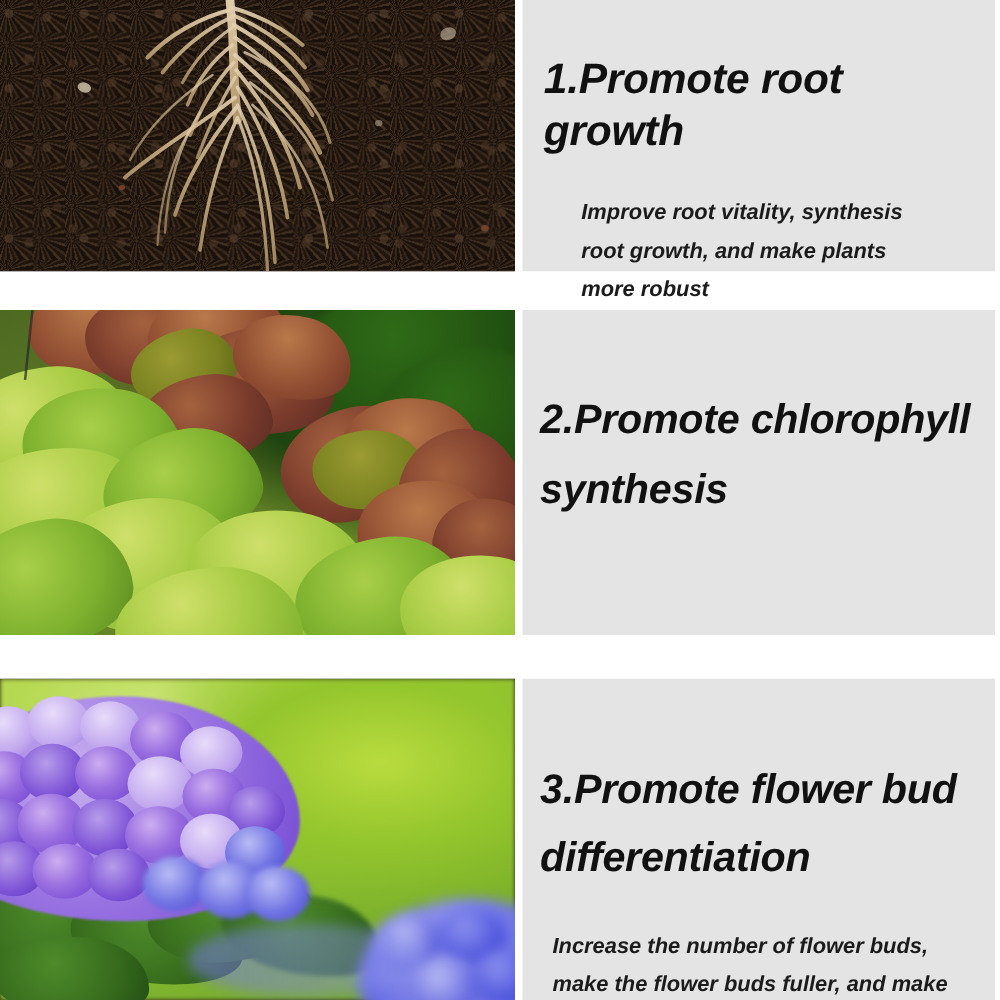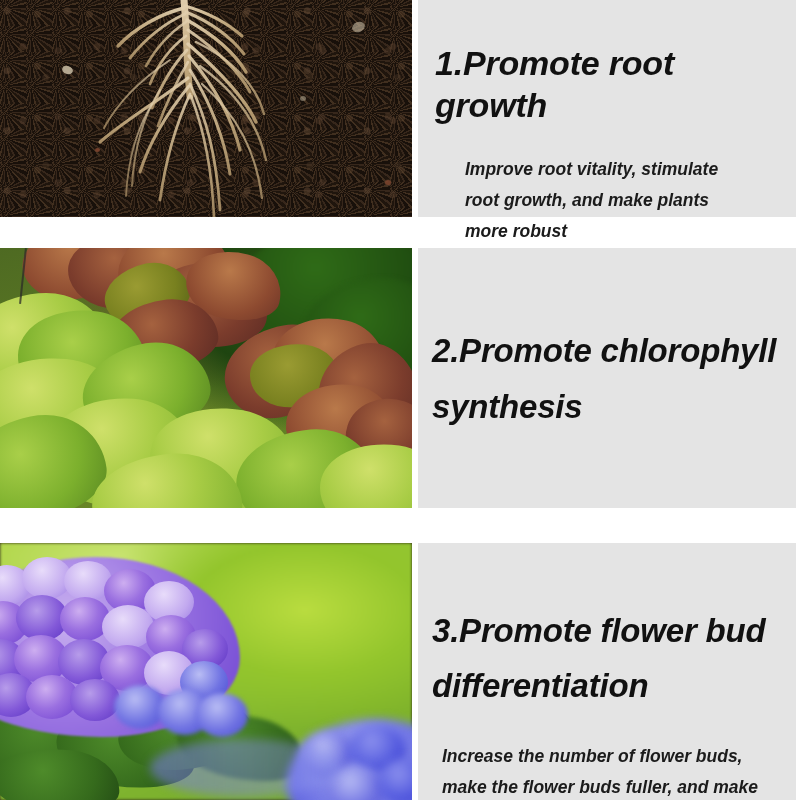--- a/index.html
+++ b/index.html
@@ -57,21 +57,21 @@
   
   #panel-1 { top: 0; height: 217px; }
   #panel-1 .photo { width: 412px; height: 217px; }
   #panel-1 .textcard { left: 418px; width: 378px; height: 217px; padding: 14px 8px 0 17px; }
   #panel-1 .card-title { font-size: 34px; line-height: 42px; }
   #panel-1 .card-body { font-size: 17.5px; line-height: 31px; margin-top: 16px; margin-left: 30px; }
 
   
   #panel-2 { top: 248px; height: 260px; }
   #panel-2 .photo { width: 412px; height: 260px; }
-  #panel-2 .textcard { left: 418px; width: 378px; height: 260px; padding: 48px 6px 0 14px; }
+  #panel-2 .textcard { left: 418px; width: 378px; height: 260px; padding: 32px 6px 0 14px; }
   #panel-2 .card-title { font-size: 33px; line-height: 56px; }
   #panel-2 .card-body { font-size: 17.5px; line-height: 31px; margin-top: 13px; text-align: center; }
 
   
   #panel-3 { top: 543px; height: 207px; }
   #panel-3 .photo { width: 412px; height: 257px; }
   #panel-3 .textcard { left: 418px; width: 378px; height: 257px; padding: 33px 6px 0 14px; }
   #panel-3 .card-title { font-size: 33px; line-height: 55px; }
   #panel-3 .card-body { font-size: 17.5px; line-height: 31px; margin-top: 14px; margin-left: 10px; }
 
@@ -199,21 +199,21 @@
             <path d="M170 60 C 140 80, 118 102, 104 128" stroke-width="2.0" opacity=".72"></path>
             <path d="M160 90 C 142 118, 134 150, 132 186" stroke-width="2.0" opacity=".7"></path>
             <path d="M152 104 C 136 130, 128 160, 126 196" stroke-width="1.8" opacity=".66"></path>
           </g>
         </svg>
       </div>
     </div>
 
     <div class="textcard">
       <h2 class="card-title">1.Promote root growth</h2>
-      <p class="card-body">Improve root vitality, stimulate
+      <p class="card-body">Improve root vitality, synthesis
 root growth, and make plants
 more robust</p>
     </div>
   </section>
 
   <section class="panel" id="panel-2">
 
     <div class="photo">
       <div class="lettuce-bg"></div>
 

